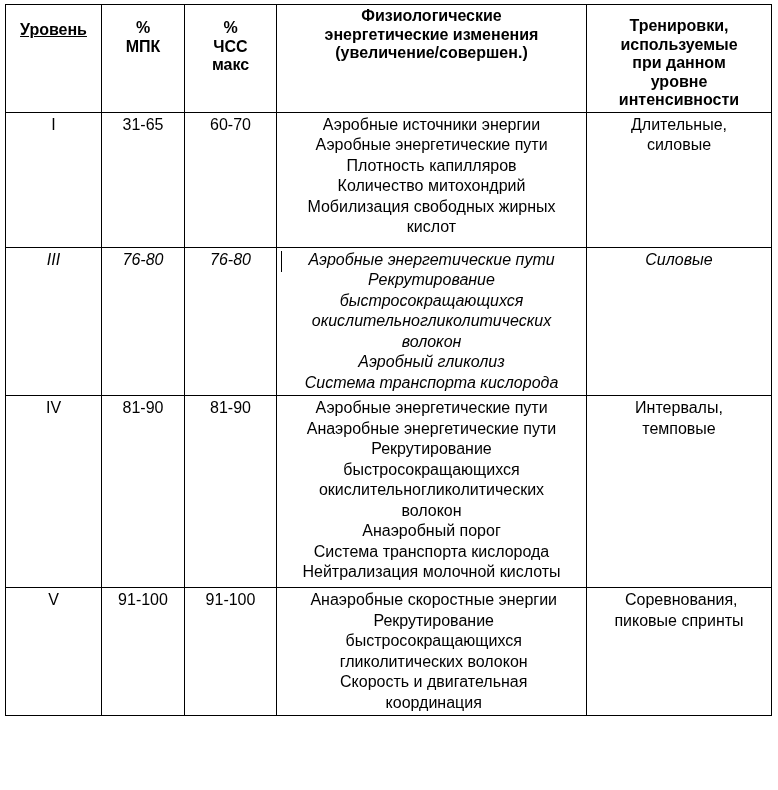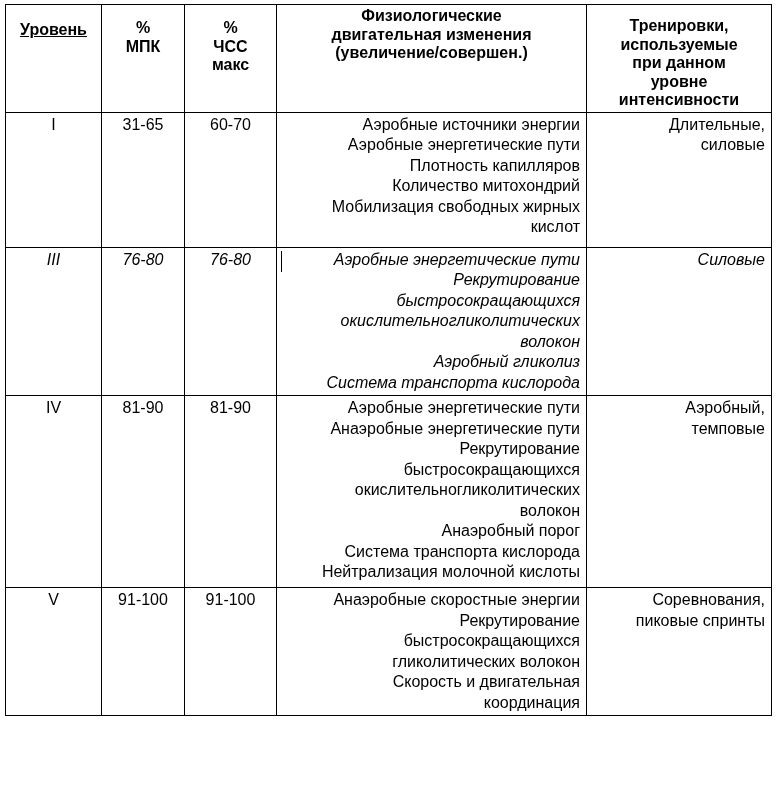--- a/index.html
+++ b/index.html
@@ -42,21 +42,21 @@
   th.h-level { padding-top: 16px; text-decoration: underline; }
   th.h-mpk, th.h-hr { padding-top: 14px; }
   th.h-train { padding-top: 12px; }
 
   td {
     font-size: 16px;
     line-height: 20.5px;
     padding: 2px 6px;
   }
   td.num { text-align: center; }
-  td.text { text-align: right; position: relative; }
+  td.text { text-align: center; position: relative; }
 
   tr.r-head { height: 97px; }
   tr.r1 { height: 135px; }
   tr.r2 { height: 83px; }
   tr.r3 { height: 145px; font-style: italic; }
   tr.r4 { height: 192px; margin-top: 40px; }
   tr.r5 { height: 128px; }
 
   .text-cursor {
     position: absolute;
@@ -82,21 +82,21 @@
 
     <tbody>
         <tr class="r-head">
       <th class="h-level">Уровень</th>
       <th class="h-mpk">%
 МПК</th>
       <th class="h-hr">%
 ЧСС
 макс</th>
       <th class="h-adapt">Физиологические
-двигательная изменения
+энергетические изменения
 (увеличение/совершен.)</th>
       <th class="h-train">Тренировки,
 используемые
 при данном
 уровне
 интенсивности</th>
     </tr>
 
     <tr class="r1">
       <td class="num">I</td>
@@ -133,21 +133,21 @@
       <td class="num">81-90</td>
       <td class="text"><span>Аэробные энергетические пути
 Анаэробные энергетические пути
 Рекрутирование
 быстросокращающихся
 окислительногликолитических
 волокон
 Анаэробный порог
 Система транспорта кислорода
 Нейтрализация молочной кислоты</span></td>
-      <td class="text"><span>Аэробный,
+      <td class="text"><span>Интервалы,
 темповые</span></td>
     </tr>
 
     <tr class="r5">
       <td class="num">V</td>
       <td class="num">91-100</td>
       <td class="num">91-100</td>
       <td class="text"><span> Анаэробные скоростные энергии
  Рекрутирование
  быстросокращающихся

